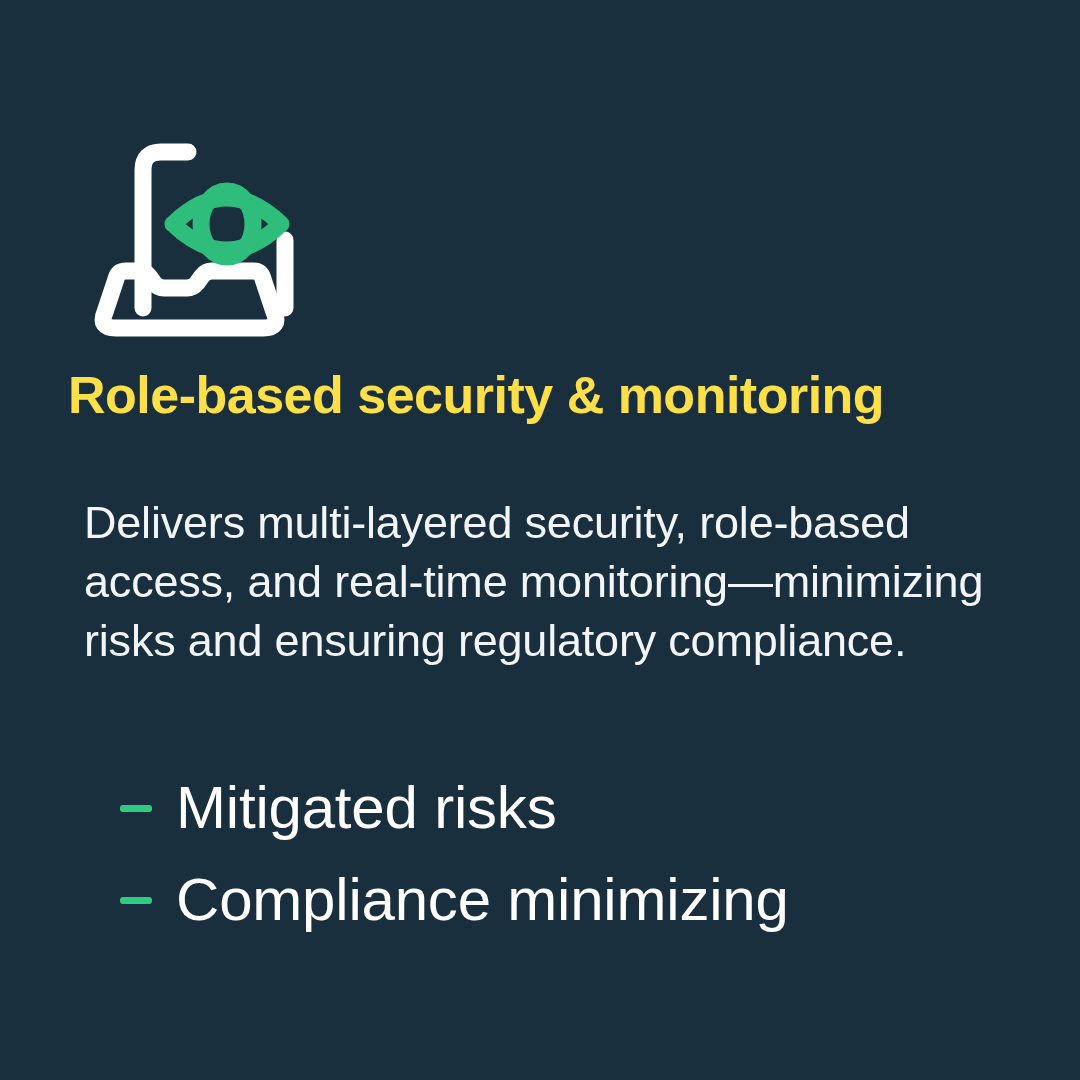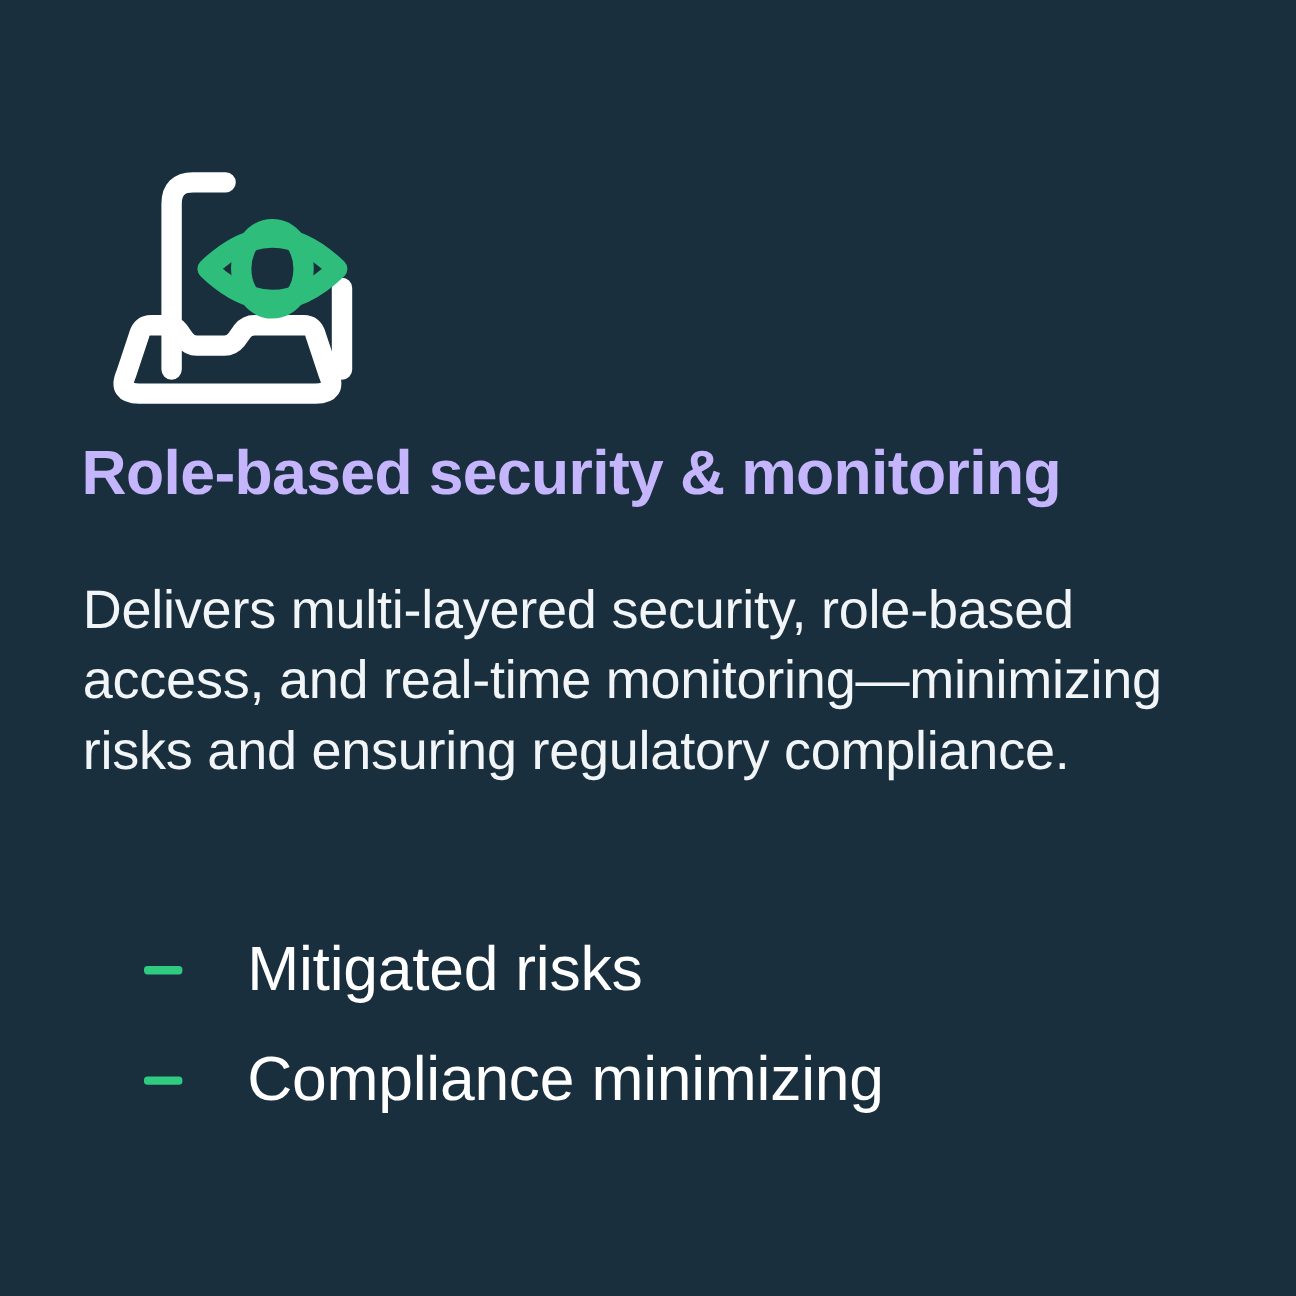--- a/index.html
+++ b/index.html
@@ -39,31 +39,31 @@
   .title {
     position: absolute;
     left: 68px;
     top: 366px;
     width: 940px;
     margin: 0;
     font-family: "Liberation Sans", sans-serif;
     font-size: 52px;
     font-weight: bold;
     letter-spacing: -0.5px;
-    color: #c4b5fd;
+    color: #fde047;
     line-height: 1.12;
   }
 
   
   .body-text {
     position: absolute;
     left: 68px;
     top: 478px;
     width: 900px;
-    margin: 1px;
+    margin: 16px;
     font-family: "Liberation Sans", sans-serif;
     font-size: 45px;
     font-weight: 400;
     color: #f2f5f7;
     line-height: 1.31;
     letter-spacing: -0.2px;
   }
 
   
   .bullets {
@@ -83,26 +83,25 @@
   .bullet-dash {
     flex: 0 0 auto;
     width: 32px;
     height: 7px;
     border-radius: 3px;
     background: #2ecb80;
     margin-right: 24px;
   }
   .bullet-label {
     font-family: "Liberation Sans", sans-serif;
-    font-size: 52px;
+    font-size: 60px;
     font-weight: 400;
     color: #ffffff;
     letter-spacing: -0.2px;
     line-height: 1;
-    margin-left: 30px;
   }
 </style>
 </head>
 <body>
 
 <div class="card">
 
   <div class="icon-wrap">
     <svg viewBox="0 0 260 210" xmlns="http://www.w3.org/2000/svg">
 

